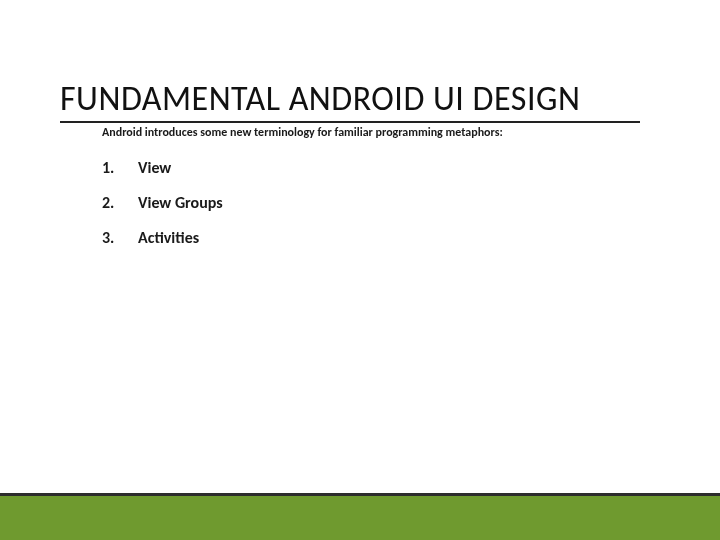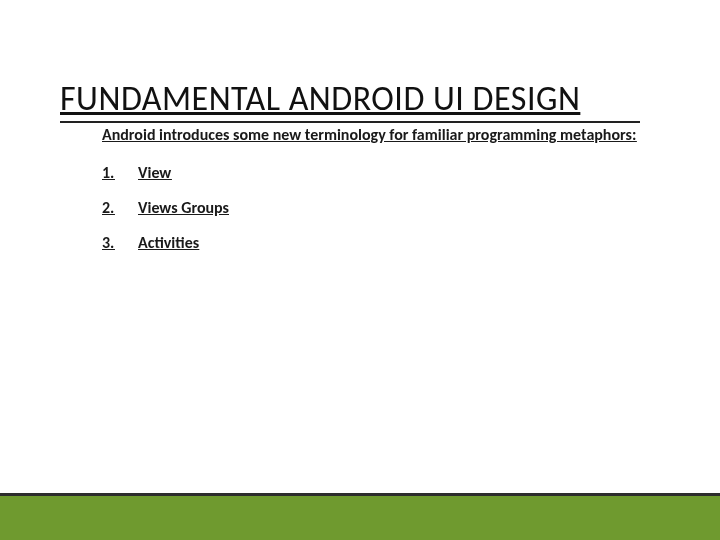--- a/index.html
+++ b/index.html
@@ -1,15 +1,15 @@
 <!DOCTYPE html>
 <html><head>
   <meta charset="utf-8">
   <style>
-    * { margin: 0; padding: 0; box-sizing: border-box; text-decoration: underline; }
+    * { margin: 0; padding: 0; box-sizing: border-box; }
     body {
       width: 720px;
       height: 540px;
       background: #ffffff;
       font-family: "Segoe UI", "Calibri", sans-serif;
       position: relative;
       overflow: hidden;
     }
     .slide-content {
       padding: 78px 60px 0 60px;
@@ -19,21 +19,21 @@
       font-weight: 400;
       letter-spacing: 0.5px;
       color: #111;
       border-bottom: 2px solid #222;
       padding-bottom: 2px;
       margin-bottom: 0;
       display: inline-block;
       min-width: 580px;
     }
     .intro {
-      font-size: 16px;
+      font-size: 12px;
       font-weight: 600;
       color: #1a1a1a;
       margin-top: 2px;
       margin-left: 42px;
       max-width: 560px;
       line-height: 1.25;
     }
     .list {
       margin-top: 18px;
       margin-left: 42px;
@@ -73,21 +73,21 @@
 <div class="slide-content">
   <h1 class="title">FUNDAMENTAL ANDROID UI DESIGN</h1>
   <p class="intro">Android introduces some new terminology for familiar programming metaphors:</p>
   <div class="list">
     <div class="list-item">
       <span class="list-num">1.</span>
       <span>View</span>
     </div>
     <div class="list-item">
       <span class="list-num">2.</span>
-      <span>Views Groups</span>
+      <span>View Groups</span>
     </div>
     <div class="list-item">
       <span class="list-num">3.</span>
       <span>Activities</span>
     </div>
   </div>
 </div>
 
 <div class="bottom-bar"></div>
 

